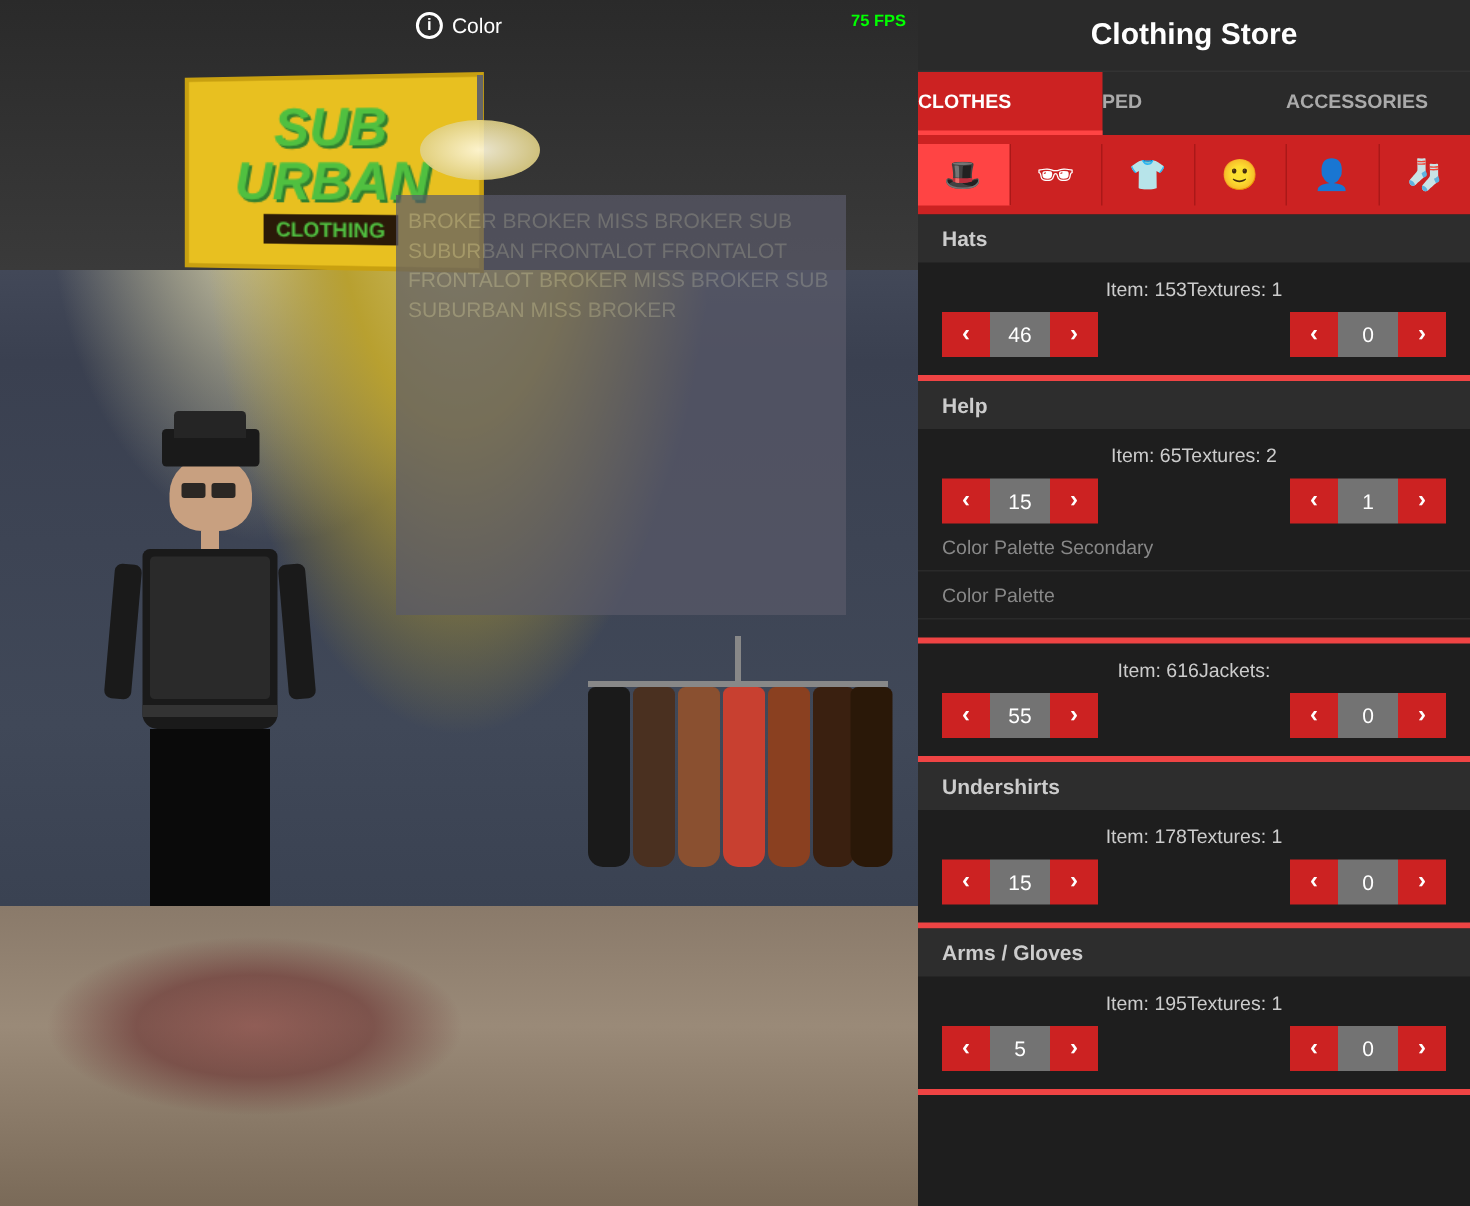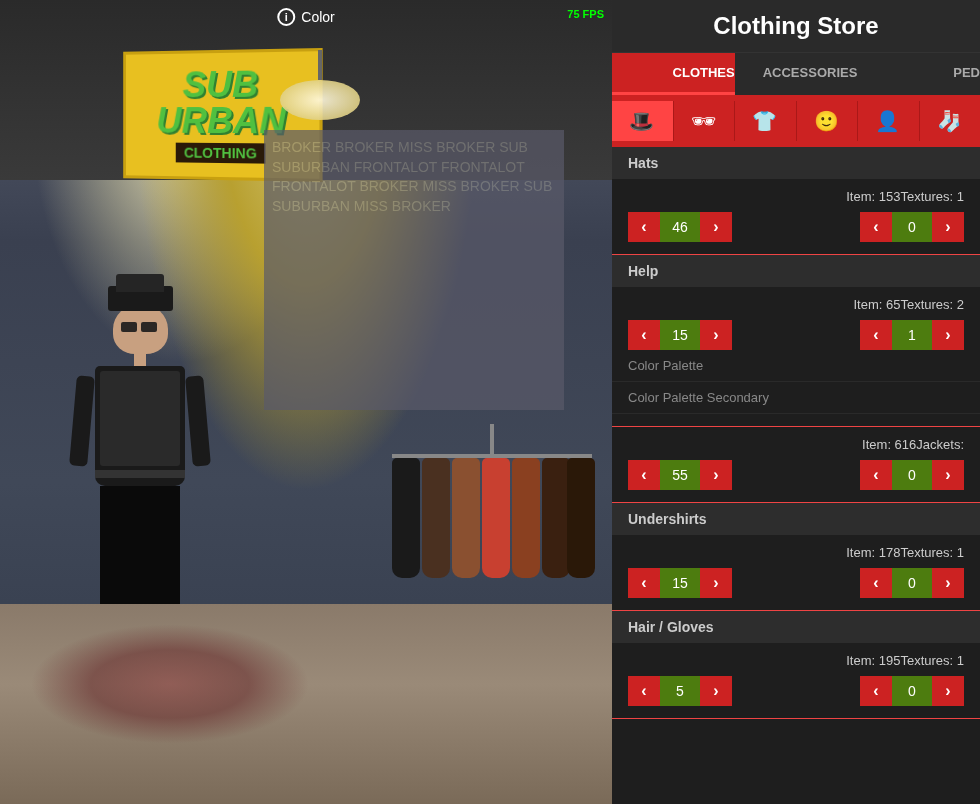--- a/index.html
+++ b/index.html
@@ -278,34 +278,34 @@
     
     .panel-header {
       background: #2a2a2a;
       padding: 12px 16px;
       text-align: center;
       border-bottom: 1px solid #333;
     }
 
     .panel-title {
       color: #ffffff;
-      font-size: 24px;
+      font-size: 20px;
       font-weight: bold;
     }
 
     
     .tab-bar {
       display: flex;
       background: #2a2a2a;
     }
 
     .tab {
       flex: 1;
       padding: 12px 0;
-      text-align: right;
+      text-align: left;
       font-size: 13px;
       font-weight: bold;
       color: #aaa;
       cursor: pointer;
       border-bottom: 3px solid transparent;
     }
 
     .tab.active {
       background: #cc2222;
       color: #fff;
@@ -332,40 +332,40 @@
     .icon-item:last-child { border-right: none; }
     .icon-item.selected { background: #ff4444; }
 
     .icon-symbol {
       font-size: 20px;
       color: #fff;
     }
 
     
     .section {
-      border-bottom: 1px solid #ef4444;
+      border-bottom: 4px solid #ef4444;
       padding: 0 0 12px 0;
     }
 
     .section-header {
       background: #2d2d2d;
       padding: 8px 16px;
       color: #cccccc;
       font-size: 14px;
       font-weight: bold;
     }
 
     .section-body {
       padding: 10px 16px 0;
     }
 
     .item-row {
       display: flex;
       align-items: center;
-      justify-content: flex-end;
+      justify-content: center;
       margin-bottom: 8px;
     }
 
     .item-label {
       color: #cccccc;
       font-size: 13px;
     }
 
     .textures-label {
       color: #cccccc;
@@ -388,21 +388,21 @@
       font-weight: bold;
       cursor: pointer;
       display: flex;
       align-items: center;
       justify-content: center;
     }
 
     .stepper-val {
       width: 40px;
       height: 30px;
-      background: #4d7c0f;
+      background: #737373;
       color: #fff;
       text-align: center;
       font-size: 14px;
       display: flex;
       align-items: center;
       justify-content: center;
       border: none;
     }
 
     .palette-row {
@@ -503,22 +503,22 @@
 </div>
 
 <div id="ui-panel">
 
   <div class="panel-header">
     <div class="panel-title">Clothing Store</div>
   </div>
 
   <div class="tab-bar">
     <div class="tab active">CLOTHES</div>
+    <div class="tab">PED</div>
     <div class="tab">ACCESSORIES</div>
-    <div class="tab">PED</div>
   </div>
 
   <div class="icon-row">
     <div class="icon-item selected">
       <span class="icon-symbol">🎩</span>
     </div>
     <div class="icon-item">
       <span class="icon-symbol">🕶</span>
     </div>
     <div class="icon-item">
@@ -570,22 +570,22 @@
           <div class="stepper-val">15</div>
           <button class="stepper-btn">›</button>
         </div>
         <div class="stepper">
           <button class="stepper-btn">‹</button>
           <div class="stepper-val">1</div>
           <button class="stepper-btn">›</button>
         </div>
       </div>
     </div>
+    <div class="palette-row">Color Palette Secondary</div>
     <div class="palette-row">Color Palette</div>
-    <div class="palette-row">Color Palette Secondary</div>
   </div>
 
   <div class="section">
     <div class="section-body">
       <div class="item-row">
         <span class="item-label">Item: 616</span>
         <span class="textures-label">Jackets:</span>
       </div>
       <div class="section-two-col">
         <div class="stepper">
@@ -618,21 +618,21 @@
         <div class="stepper">
           <button class="stepper-btn">‹</button>
           <div class="stepper-val">0</div>
           <button class="stepper-btn">›</button>
         </div>
       </div>
     </div>
   </div>
 
   <div class="section">
-    <div class="section-header">Hair / Gloves</div>
+    <div class="section-header">Arms / Gloves</div>
     <div class="section-body">
       <div class="item-row">
         <span class="item-label">Item: 195</span>
         <span class="textures-label">Textures: 1</span>
       </div>
       <div class="section-two-col">
         <div class="stepper">
           <button class="stepper-btn">‹</button>
           <div class="stepper-val">5</div>
           <button class="stepper-btn">›</button>

